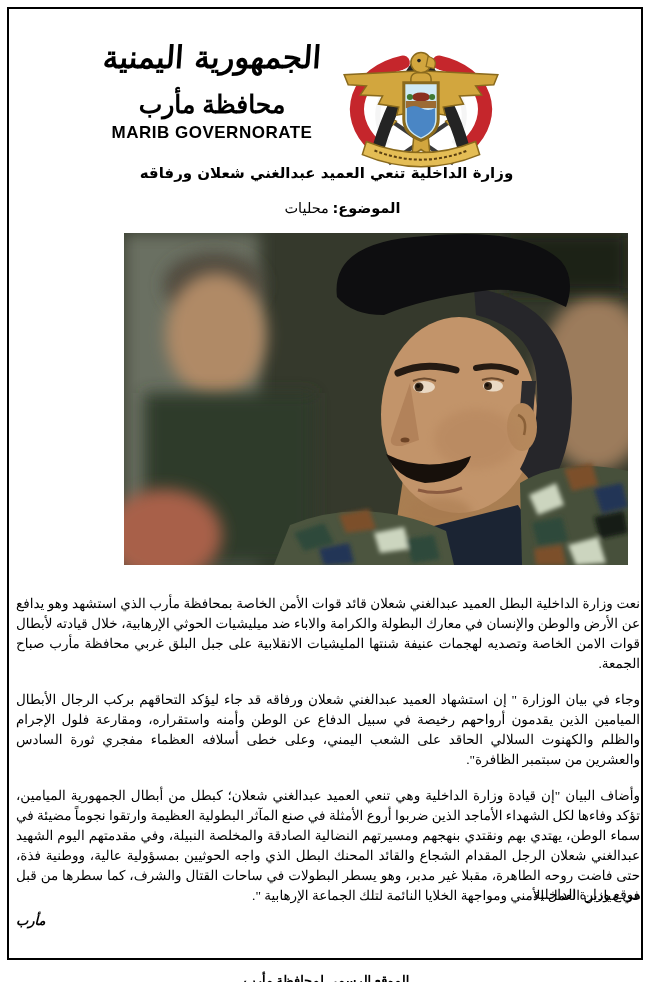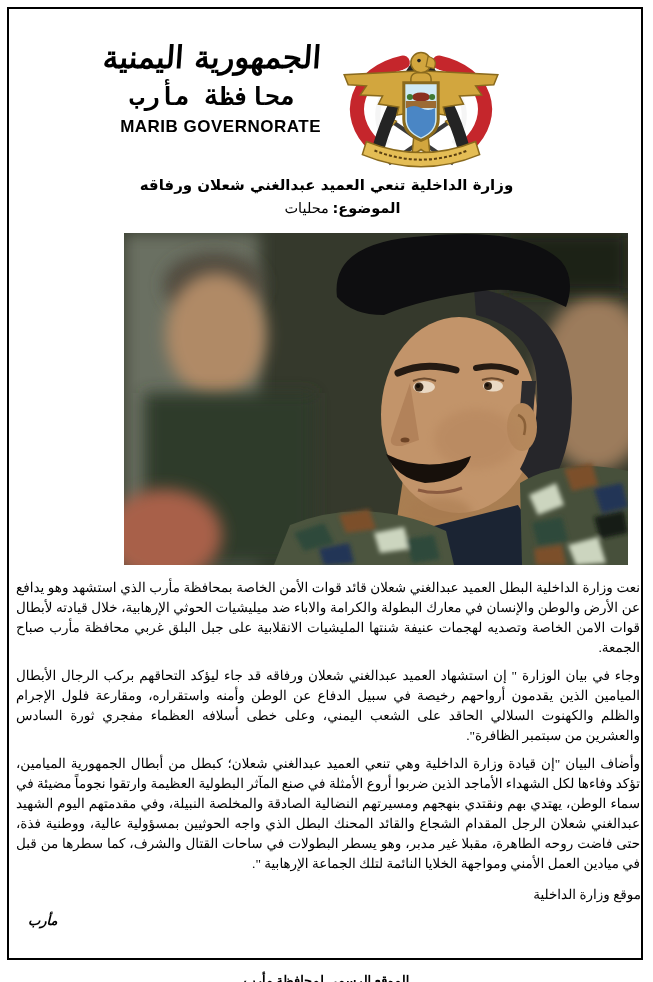--- a/index.html
+++ b/index.html
@@ -4,43 +4,43 @@
 <style>
   html,body{margin:0;padding:0;background:#e8e8e8;}
   .page{position:relative;width:653px;height:982px;background:#ffffff;overflow:hidden;
         font-family:"Liberation Serif",serif;color:#000;margin:0 auto;}
   .frame{position:absolute;left:7px;top:7px;width:632px;height:949px;border:2px solid #000;}
 
   
   .logo-block{position:absolute;left:103px;top:40px;width:218px;text-align:center;direction:rtl;}
   .calligraphy{font-family:"DejaVu Serif",serif;font-weight:700;font-size:31px;line-height:1.15;
                white-space:nowrap;transform:skewX(-4deg);}
-  .gov-ar{font-family:Liberation Mono, monospace;font-weight:700;font-size:25px;margin-top:6px;}
+  .gov-ar{font-family:Liberation Sans, sans-serif;font-weight:700;font-size:25px;margin-top:14px;}
   .gov-en{font-family:"Liberation Sans",sans-serif;font-weight:700;font-size:17px;letter-spacing:.5px;
-          margin-top:4px;direction:ltr;text-align:right;}
+          margin-top:4px;direction:ltr;}
   .emblem{position:absolute;left:330px;top:30px;width:182px;height:142px;}
 
   
-  .title-line{position:absolute;left:0;top:176px;width:100%;text-align:center;direction:rtl;
+  .title-line{position:absolute;left:0;top:164px;width:100%;text-align:center;direction:rtl;
               font-family:"DejaVu Sans",sans-serif;font-weight:700;font-size:15px;}
   .subject-line{position:absolute;left:16px;top:200px;width:100%;text-align:center;direction:rtl;font-size:14.5px;}
   .subject-line .lbl{font-family:"DejaVu Sans",sans-serif;font-weight:700;}
   .subject-line .val{font-family:"Liberation Serif",serif;}
 
   
   .photo{position:absolute;left:124px;top:233px;width:504px;height:332px;overflow:hidden;background:#2f3427;}
 
   
   .body-text{position:absolute;left:16px;top:578px;width:624px;direction:rtl;text-align:justify;
              font-size:13.5px;line-height:20px;}
-  .body-text p{margin:0 0 8px 0;}
+  .body-text p{margin:16px 0 8px 0;}
   .source-line{position:absolute;right:12px;top:886px;direction:rtl;font-size:13.5px;}
 
   
-  .footer-block{position:absolute;left:28px;top:911px;direction:rtl;text-align:left;
+  .footer-block{position:absolute;left:16px;top:911px;direction:rtl;text-align:left;
                 font-style:italic;font-weight:700;font-size:13px;line-height:20px;}
   .clipped-caption{position:absolute;left:0;top:973px;width:100%;text-align:center;direction:rtl;
                    font-size:13px;font-weight:700;}
 </style>
 </head>
 <body>
 
 <div class="page">
   <div class="frame"></div>
 

